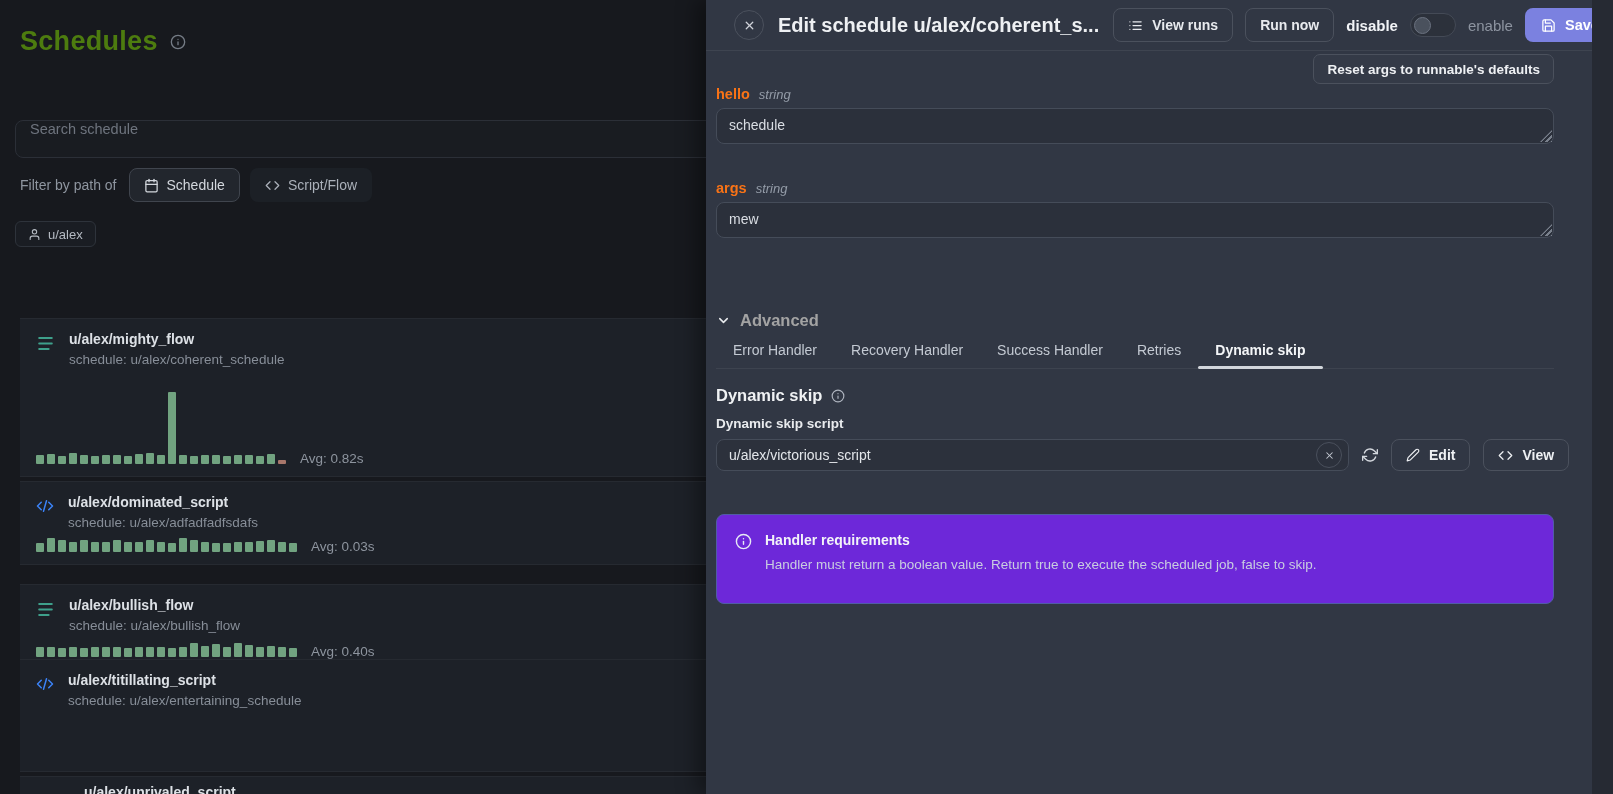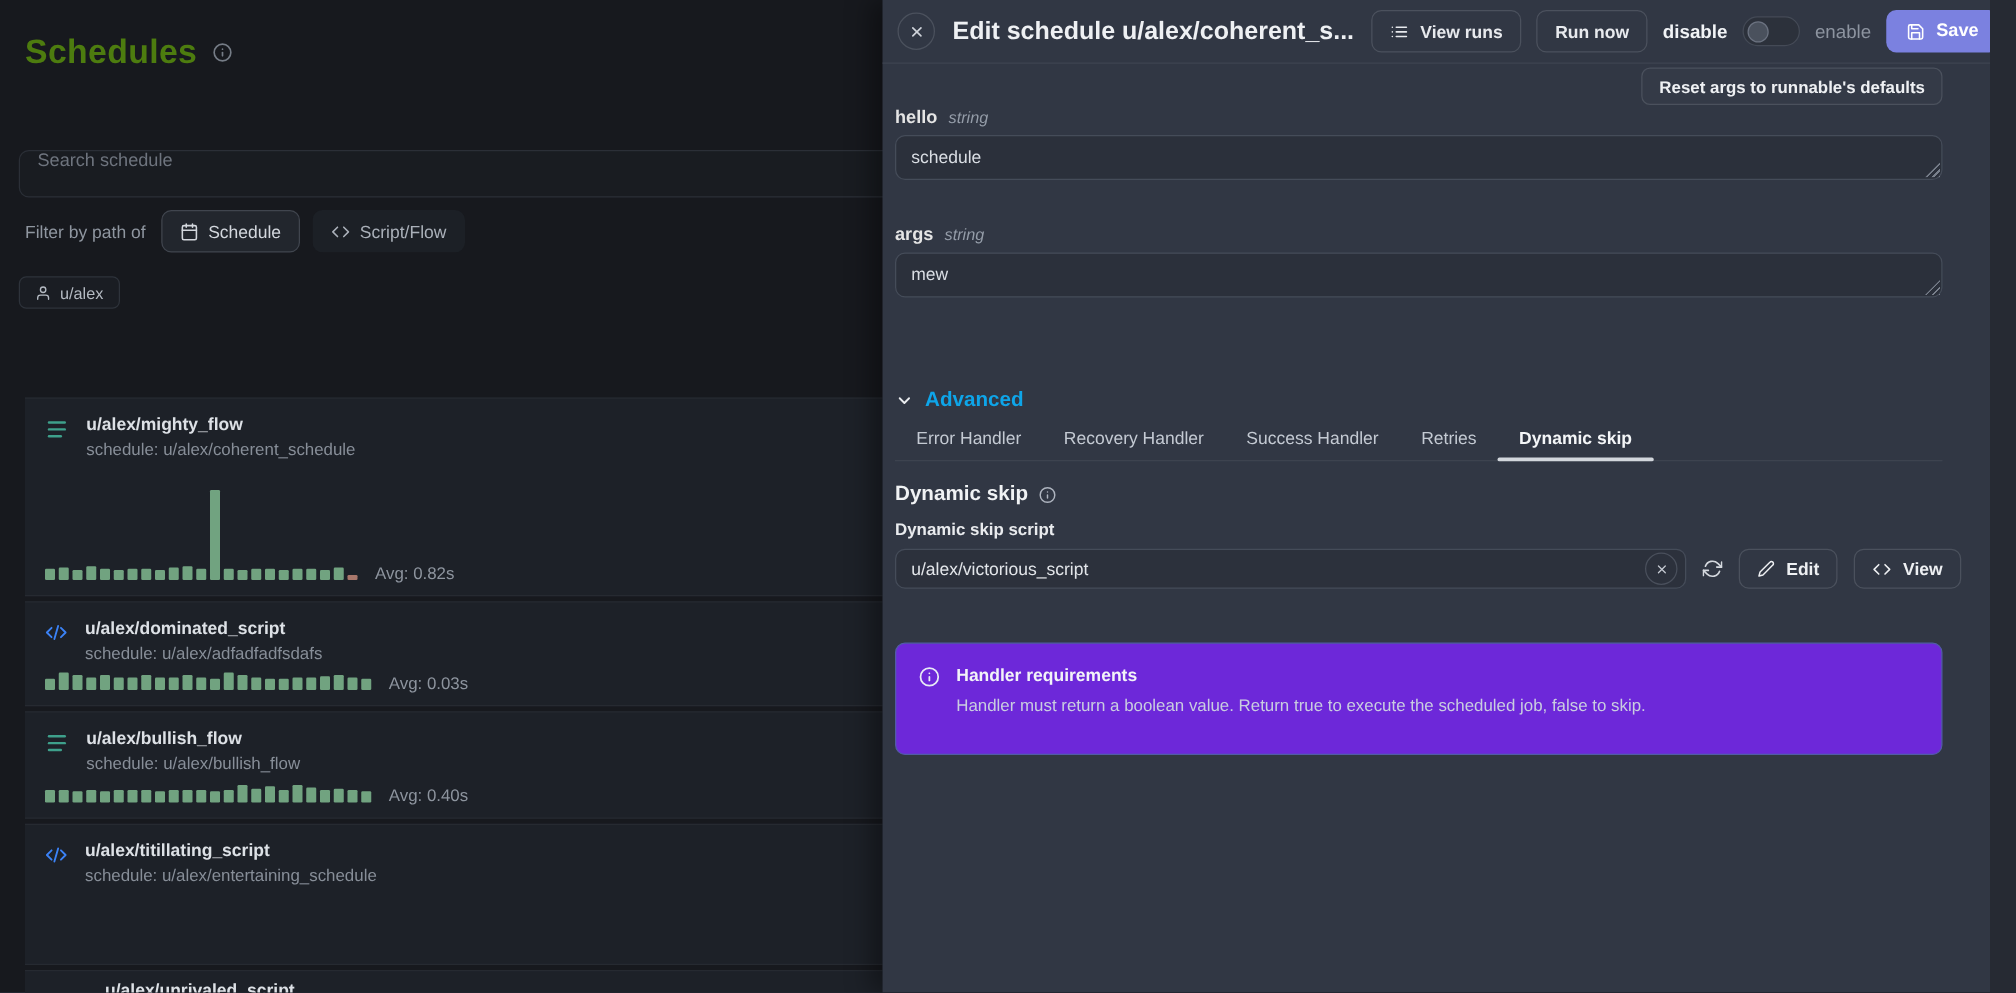--- a/index.html
+++ b/index.html
@@ -62,21 +62,21 @@
 
   
   .drawer {
     position:absolute; left:706px; top:0; right:0; bottom:0; z-index:5;
     background:#313744; box-shadow:-10px 0 18px rgba(0,0,0,.35);
   }
   .scroll-gutter { position:absolute; right:0; top:0; bottom:0; width:21px; background:#262a33; }
 
   .drawer-header {
     height:51px; display:flex; align-items:center; gap:14px;
-    padding:0 58px 0 12px; border-bottom:1px solid #3e4450;
+    padding:0 58px 0 28px; border-bottom:1px solid #3e4450;
   }
   .close-btn {
     width:30px; height:30px; border-radius:50%; border:1px solid #4b515d;
     background:transparent; color:#cfd3da; display:flex; align-items:center; justify-content:center;
     cursor:pointer; flex:0 0 auto;
   }
   .drawer-title { font-size:20px; font-weight:bold; color:#eef0f3; white-space:nowrap; }
   .header-actions { margin-left:auto; display:flex; align-items:center; gap:12px; }
   .ghost-btn {
     height:34px; padding:0 14px; border-radius:8px; border:1px solid #4b515d;
@@ -100,37 +100,37 @@
   }
 
   .drawer-body { padding:0 59px 0 10px; }
   .reset-row { display:flex; justify-content:flex-end; margin-top:3px; }
   .reset-btn {
     height:30px; padding:0 13px; border-radius:7px; border:1px solid #4b515d;
     background:#343a47; color:#eef0f3; font-size:13.5px; font-weight:bold;
     cursor:pointer; font-family:inherit;
   }
   .field-label-row { display:flex; align-items:baseline; gap:9px; margin-top:2px; }
-  .field-name { font-size:14.5px; font-weight:bold; color:#e5e5e5; }
+  .field-name { font-size:14.5px; font-weight:bold; color:#f97316; }
   .field-type { font-size:13px; font-style:italic; color:#949ca8; }
   .ta-wrap { position:relative; margin-top:6px; }
   .ta-wrap textarea {
     width:100%; height:36px; resize:none; border-radius:8px;
     background:#2b303b; border:1px solid #454c59; color:#dadee4;
     font-size:14px; font-family:inherit; padding:8px 12px; outline:none; display:block;
   }
   .resize-handle {
     position:absolute; right:2px; bottom:2px; width:12px; height:12px;
     clip-path:polygon(100% 0, 100% 100%, 0 100%);
     background:repeating-linear-gradient(135deg, #79808c 0 1.5px, transparent 1.5px 4px);
   }
   .world-label { margin-top:36px; }
 
   .advanced-row { display:flex; align-items:center; gap:9px; margin-top:73px; color:#e9ebee; cursor:pointer; }
-  .advanced-label { font-size:16.5px; font-weight:bold; color:#0ea5e9; }
+  .advanced-label { font-size:16.5px; font-weight:bold; color:#a3a3a3; }
 
   .tabs-row { display:flex; margin-top:12px; border-bottom:1px solid #3d434f; }
   .tab {
     padding:0 17px 10px 17px; font-size:14px; color:#c4cad3; cursor:pointer;
     position:relative; white-space:nowrap;
   }
   .tab.active { color:#f4f6f8; font-weight:bold; }
   .tab.active::after {
     content:""; position:absolute; left:0; right:0; bottom:-1px; height:3px;
     background:#d2d6dc; border-radius:2px;
@@ -304,21 +304,21 @@
           <div class="bar" style="height: 10px; background: rgb(113, 163, 128);"></div>
           <div class="bar" style="height: 11px; background: rgb(113, 163, 128);"></div>
           <div class="bar" style="height: 12px; background: rgb(113, 163, 128);"></div>
           <div class="bar" style="height: 10px; background: rgb(113, 163, 128);"></div>
           <div class="bar" style="height: 9px; background: rgb(113, 163, 128);"></div>
         </div>
       <div class="avg-label">Avg: 0.03s</div>
     </div>
   </div>
 
-  <div class="sched-card" style="top:569px;height:86px;">
+  <div class="sched-card" style="top:584px;height:86px;">
     <div class="card-head">
       <span class="card-icon" style="color:#3ea08b">
         <svg width="19" height="19" viewBox="0 0 24 24" fill="none" stroke="currentColor" stroke-width="2.4" stroke-linecap="round">
             <line x1="4" y1="5" x2="20" y2="5"></line>
             <line x1="4" y1="12" x2="20" y2="12"></line>
             <line x1="4" y1="19" x2="16" y2="19"></line>
           </svg>
       </span>
       <div class="card-titles">
         <div class="card-path">u/alex/bullish_flow</div>

